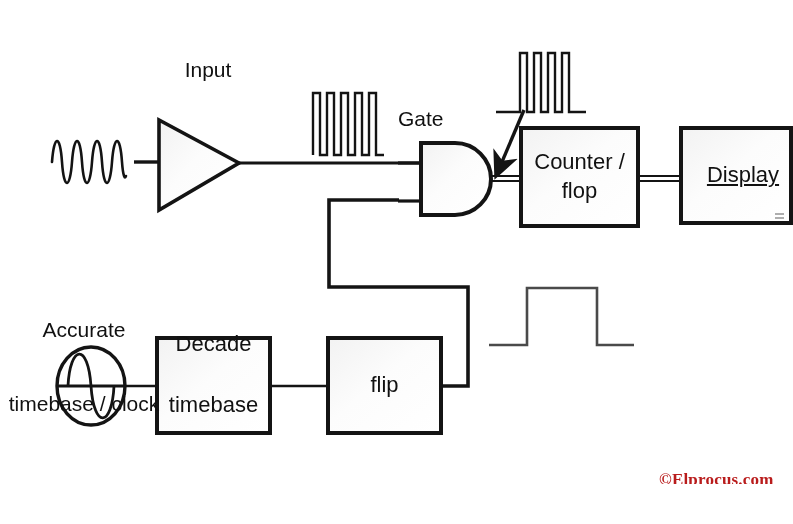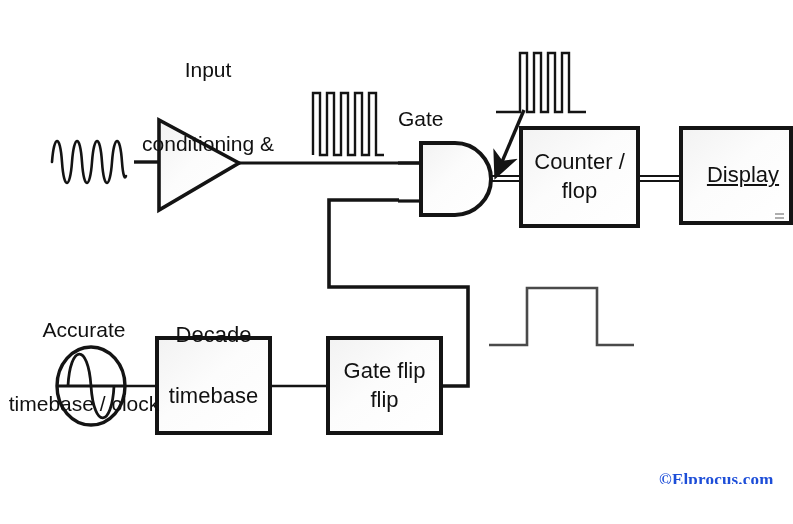--- a/index.html
+++ b/index.html
@@ -143,44 +143,42 @@
 
     <path d="M441,386 L468,386 L468,287 L329,287 L329,200 L399,200" fill="none" stroke="#141414" stroke-width="3.6" stroke-linejoin="miter" stroke-linecap="butt"></path>
 
     <g>
       <path d="M489,345 L527,345 L527,288 L597,288 L597,345 L634,345" fill="none" stroke="#4a4a4a" stroke-width="2.6" stroke-linejoin="miter" stroke-linecap="butt"></path>
     </g>
   </svg>
 
   <div class="lbl lbl-center" style="left:118px; top:8px; width:180px; font-size:21px;">
     <div>Input</div>
-    <div>conditioning &amp;</div>
   </div>
 
   <div class="lbl" style="left:398px; top:107px; font-size:21px;">Gate</div>
 
   <div class="lbl lbl-center" style="left:-26px; top:268px; width:220px; font-size:21px;">
     <div>Accurate</div>
     <div>timebase / clock</div>
   </div>
 
   <div class="box-text" style="left:521px; top:128px; width:117px; height:98px; font-size:22px;">
     <span>Counter /</span>
     <span>flop</span>
   </div>
 
   <div class="box-text" style="left:688px; top:128px; width:110px; height:95px; font-size:22px;text-decoration:underline;">
     <span>Display</span>
   </div>
 
-  <div class="box-text" style="left:157px; top:318px; width:113px; height:95px; font-size:22px;gap:32px;">
+  <div class="box-text" style="left:157px; top:327px; width:113px; height:95px; font-size:22px;gap:32px;">
     <span>Decade</span>
     <span>timebase</span>
   </div>
 
   <div class="box-text" style="left:328px; top:338px; width:113px; height:95px; font-size:22px;">
-    <span>Gate flip</span>
     <span>flip</span>
   </div>
 
-  <div class="watermark" style="left:659px; top:470px; font-size:17px; color:#1d4ed8;">©Elprocus.com</div>
+  <div class="watermark" style="left:659px; top:470px; font-size:17px; color:#b91c1c;">©Elprocus.com</div>
 
 </div>
 
 </body></html>

